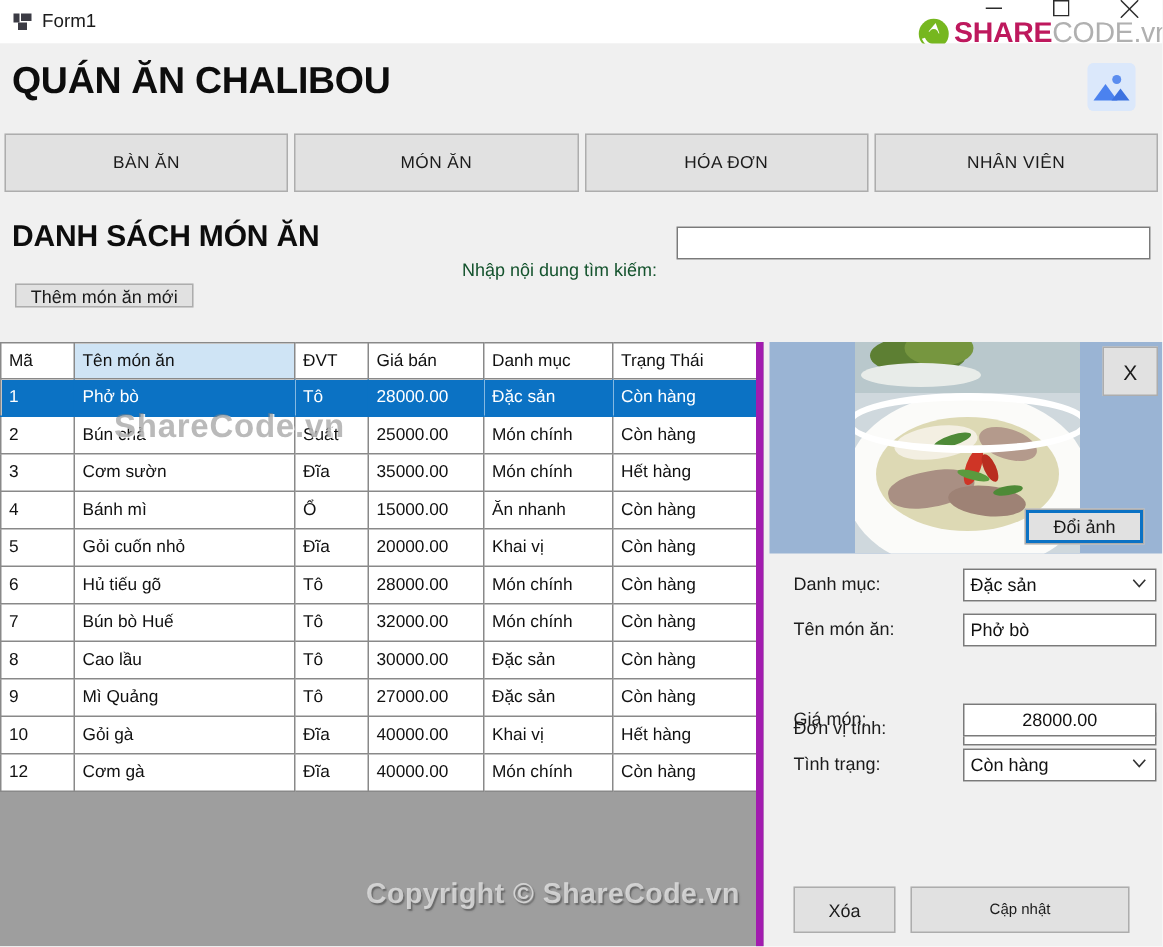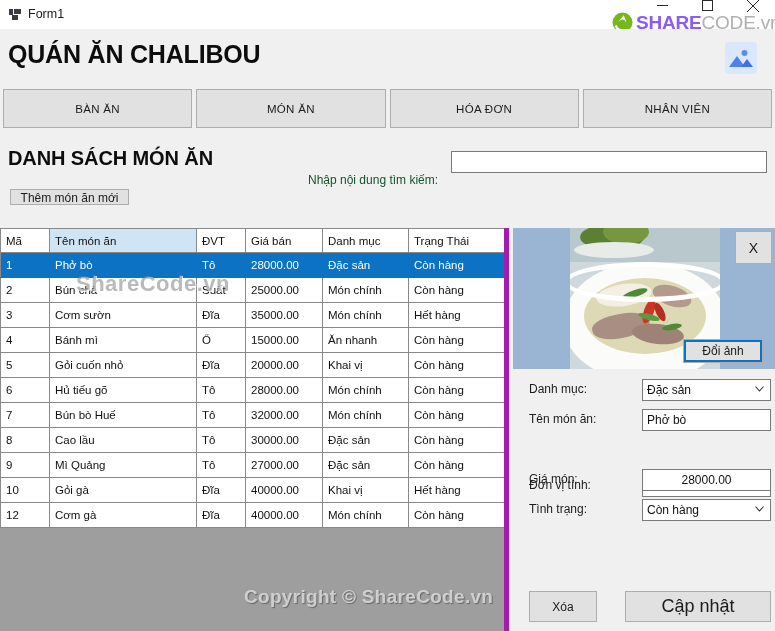--- a/index.html
+++ b/index.html
@@ -68,21 +68,21 @@
   #sharecode-logo .mark {
     width: 21px; height: 21px; margin-right: 3px;
     position: relative;
   }
   #sc-text {
     font-size: 19px;
     font-weight: bold;
     letter-spacing: -0.2px;
     line-height: 21px;
   }
-  #sc-text .g { color: #8b5cf6; }
+  #sc-text .g { color: #be185d; }
   #sc-text .k { color: #b0b0b0; font-weight: normal; }
 
   
   #header {
     position: absolute; left: 0; top: 29px;
     width: 775px; height: 58px;
     background: #f0f0f0;
   }
   #brand-title {
     position: absolute; left: 8px; top: 11px;
@@ -308,25 +308,25 @@
   #row-tinhtrang{ top: 271px; }
 
   #delete-btn {
     position: absolute; left: 529px; top: 591px;
     width: 68px; height: 31px;
     background: #e1e1e1; border: 1px solid #adadad;
     font-family: "Liberation Sans", sans-serif;
     font-size: 12px; color: #1b1b1b; cursor: default;
   }
   #update-btn {
-    position: absolute; left: 625px; top: 591px;
+    position: absolute; left: 607px; top: 591px;
     width: 146px; height: 31px;
     background: #e1e1e1; border: 1px solid #adadad;
     font-family: "Liberation Sans", sans-serif;
-    font-size: 18px; color: #1b1b1b; cursor: default;
+    font-size: 10px; color: #1b1b1b; cursor: default;
   }
 </style>
 </head>
 <body>
 
 <div id="app">
 
   <div id="titlebar">
     <div id="title-icon">
       <span class="sq1"></span>

